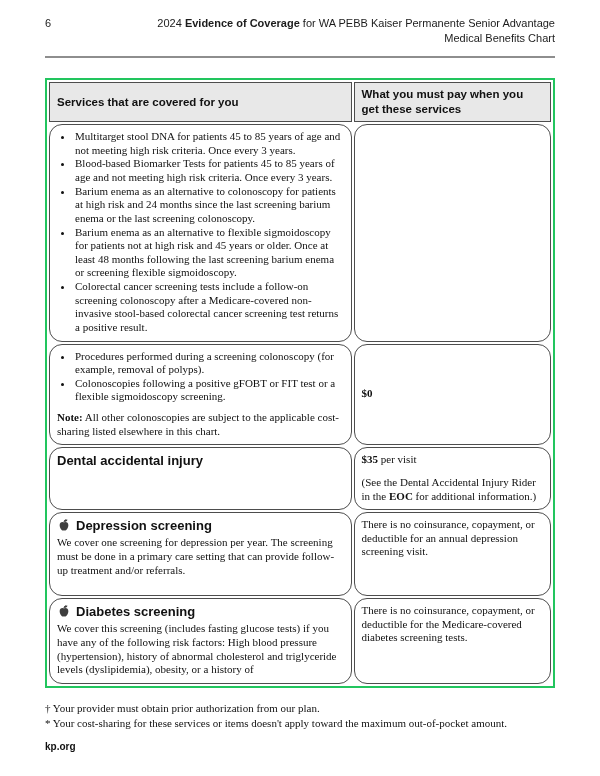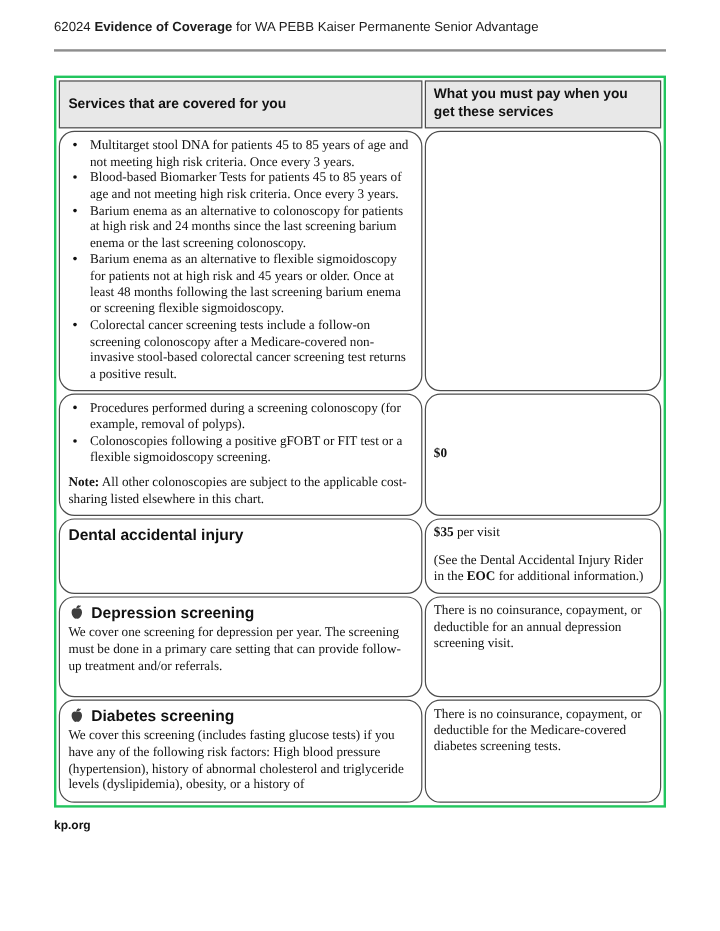--- a/index.html
+++ b/index.html
@@ -13,21 +13,21 @@
   }
   .page { padding: 16px 45px 0 45px; }
 
   
   .page-header {
     display: flex; align-items: flex-start;
     font-family: "Liberation Sans", sans-serif;
     font-size: 11px; line-height: 1.38; color: #1c1c1c;
   }
   .page-num { flex: 0 0 auto; }
-  .header-text { flex: 1 1 auto; }
+  .header-text { flex: 1 1 auto; text-align: right; }
   .rule { height: 2px; background: #8e8e8e; margin-top: 10px; }
 
   
   table.benefits {
     width: 100%;
     margin-top: 20px;
     border: 2px solid #22c55e;
     border-collapse: separate;
     border-spacing: 2px;
     table-layout: fixed;
@@ -78,20 +78,21 @@
 </style>
 </head>
 <body>
 
 <div class="page">
 
   <div class="page-header">
     <span class="page-num">6</span>
     <div class="header-text">
       <div><span>2024 </span><b>Evidence of Coverage</b><span> for WA PEBB Kaiser Permanente Senior Advantage</span></div>
+      <div>Medical Benefits Chart</div>
     </div>
   </div>
   <div class="rule"></div>
 
   <table class="benefits">
     <thead>
       <tr>
         <th class="col-services">Services that are covered for you</th>
         <th class="col-pay">What you must pay when you get these services</th>
       </tr>
@@ -162,16 +163,20 @@
             <span class="row-title">Diabetes screening</span>
           </div>
           <div class="body-text">We cover this screening (includes fasting glucose tests) if you have any of the following risk factors: High blood pressure (hypertension), history of abnormal cholesterol and triglyceride levels (dyslipidemia), obesity, or a history of</div>
         </td>
         <td class="pay">There is no coinsurance, copayment, or deductible for the Medicare-covered diabetes screening tests.</td>
       </tr>
 
     </tbody>
   </table>
 
+  <div class="footnotes">
+    <div>† Your provider must obtain prior authorization from our plan.</div>
+    <div>* Your cost-sharing for these services or items doesn't apply toward the maximum out-of-pocket amount.</div>
+  </div>
 
   <div class="site">kp.org</div>
 
 </div>
 
 </body></html>

